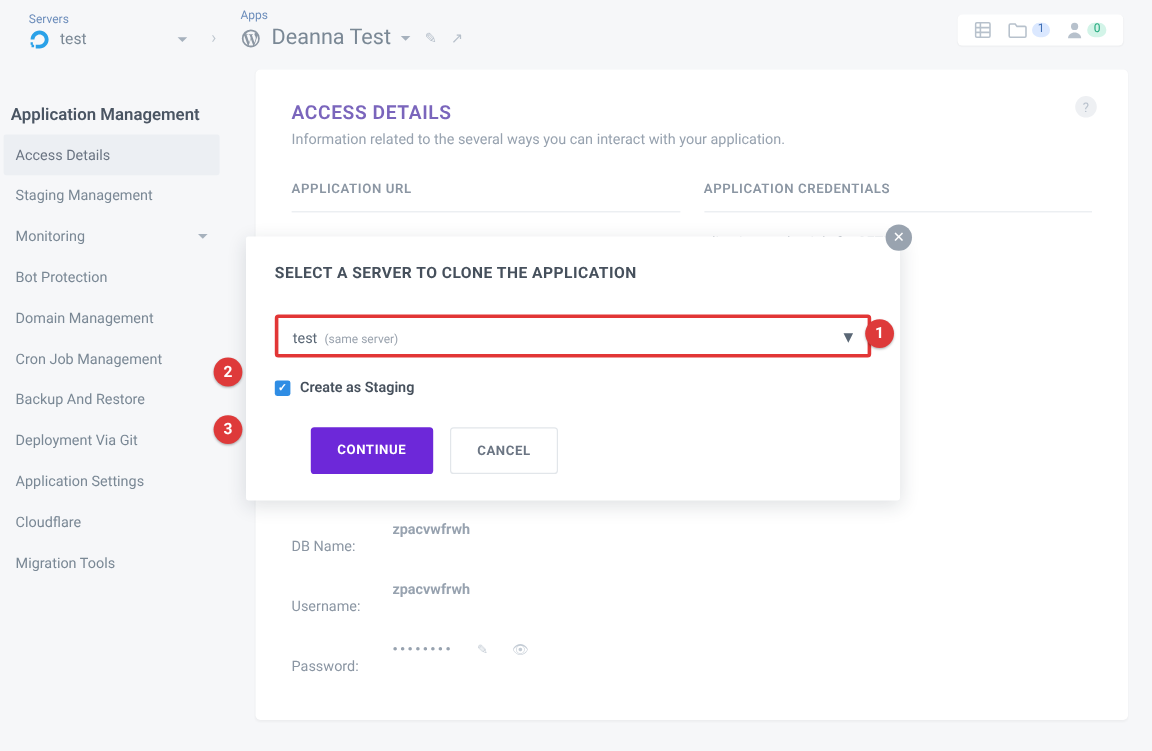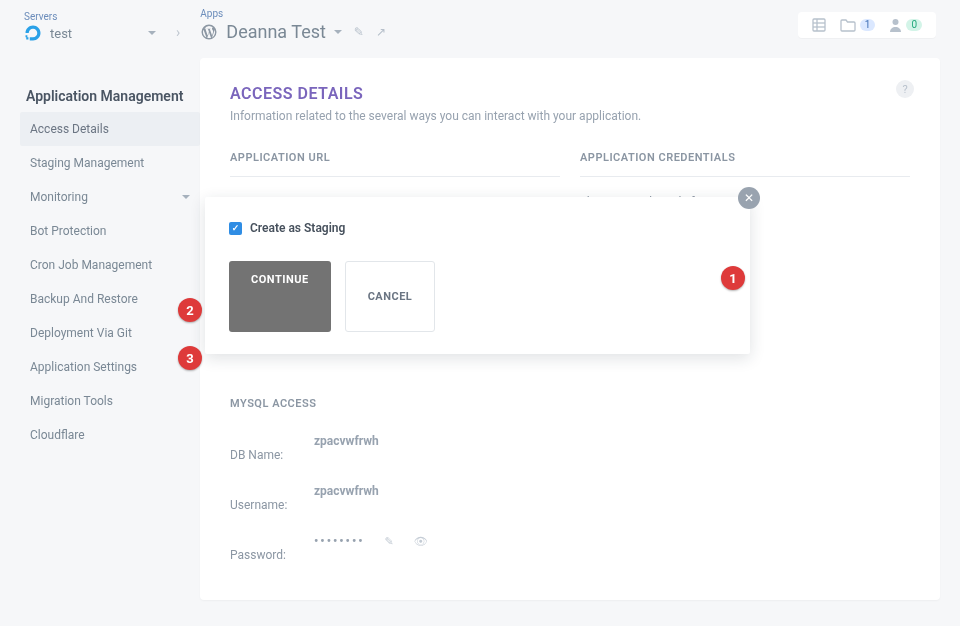--- a/index.html
+++ b/index.html
@@ -20,21 +20,21 @@
   .wp-icon {width:18px;height:18px;}
   .wp-icon svg{width:18px;height:18px;fill:#8c97a3;}
   .app-name{color:#7a8895;font-size:18px;}
   .tb-action{color:#b7c0cb;font-size:12px;margin-left:4px;}
   .tb-right{display:flex;align-items:center;gap:14px;background:#fff;padding:6px 14px;border-radius:4px;box-shadow:0 1px 1px rgba(0,0,0,.03);margin-top:4px;}
   .grid-icon,.folder-icon,.user-icon{color:#b7c1cc;font-size:14px;display:flex;align-items:center;gap:4px;}
   .badge-blue{background:#dbe8ff;color:#3f6fb5;font-size:10px;padding:1px 5px;border-radius:7px;line-height:1;}
   .badge-teal{background:#d3f4e8;color:#21a97c;font-size:10px;padding:1px 5px;border-radius:7px;line-height:1;}
 
   
-  .main { display:flex; padding:0 20px 20px 20px; gap:0; }
+  .main { display:flex; padding:0 20px 20px 3px; gap:30px; }
   .sidebar{width:180px;flex:none;}
   .sidebar h3{font-size:14px;color:#4a5563;font-weight:600;margin:30px 0 8px 6px;}
   .side-item{font-size:12px;color:#7a8895;padding:10px 10px;border-radius:2px;display:flex;align-items:center;justify-content:space-between;}
   .side-item.active{background:#eceff3;color:#6b7583;}
   .chev-down-sm{width:0;height:0;border-left:4px solid transparent;border-right:4px solid transparent;border-top:4px solid #a6b1bd;}
 
   .content{flex:1;background:#fff;border-radius:4px;box-shadow:0 1px 2px rgba(0,0,0,.04);padding:26px 30px 30px 30px;min-height:510px;position:relative;}
   .page-title{color:#7a65bc;font-size:16px;letter-spacing:.5px;font-weight:600;margin-bottom:6px;}
   .page-sub{font-size:12px;color:#97a2af;margin-bottom:28px;}
   .help-icon{position:absolute;top:22px;right:26px;width:18px;height:18px;border-radius:9px;background:#eef0f3;color:#b9c2cd;font-size:11px;display:flex;align-items:center;justify-content:center;}
@@ -58,22 +58,22 @@
   .modal{position:absolute;top:197px;left:205px;width:545px;background:#fff;border-radius:2px;box-shadow:0 4px 16px rgba(30,40,55,.14);padding:24px 24px 22px 24px;}
   .modal h2{font-size:13px;letter-spacing:.4px;font-weight:700;color:#46505c;margin-bottom:26px;}
   .close-x{position:absolute;top:-10px;right:-10px;width:22px;height:22px;border-radius:11px;background:#99a3af;color:#fff;font-size:12px;display:flex;align-items:center;justify-content:center;line-height:1;}
   .select-box{border:3px solid #e23636;border-radius:3px;height:36px;display:flex;align-items:center;padding:0 12px;justify-content:space-between;margin-bottom:18px;}
   .select-text{font-size:12px;color:#5a6775;}
   .select-sub{font-size:10px;color:#9aa3ae;margin-left:2px;}
   .select-caret{color:#5a6775;}
   .cb-row{display:flex;align-items:center;gap:8px;font-size:12px;font-weight:600;color:#46505c;margin-bottom:26px;}
   .cb{width:13px;height:13px;background:#2f8de4;border-radius:2px;display:flex;align-items:center;justify-content:center;color:#fff;font-size:9px;}
   .btn-row{display:flex;gap:14px;}
-  .btn-primary{background:#737373;color:#fff;font-size:11px;font-weight:700;letter-spacing:.5px;padding:12px 22px;border-radius:3px;}
-  .btn-secondary{background:#fff;border:1px solid #e2e6ea;color:#6b7583;font-size:11px;font-weight:700;letter-spacing:.5px;padding:28px 22px;border-radius:3px;}
+  .btn-primary{background:#6d28d9;color:#fff;font-size:11px;font-weight:700;letter-spacing:.5px;padding:12px 22px;border-radius:3px;margin-left:30px;}
+  .btn-secondary{background:#fff;border:1px solid #e2e6ea;color:#6b7583;font-size:11px;font-weight:700;letter-spacing:.5px;padding:12px 22px;border-radius:3px;}
 
   
   .marker{position:absolute;width:24px;height:24px;border-radius:12px;background:#de3a3a;color:#fff;font-size:13px;font-weight:700;display:flex;align-items:center;justify-content:center;box-shadow:0 1px 2px rgba(0,0,0,.3);z-index:5;}
 </style>
 </head>
 <body>
 
 <div class="topbar">
   <div class="tb-left">
     <div class="tb-col">
@@ -140,36 +140,39 @@
         <span>Staging Management</span>
       </div>
     <div class="side-item">
         <span>Monitoring</span>
         <span class="chev-down-sm"></span>
       </div>
     <div class="side-item">
         <span>Bot Protection</span>
       </div>
     <div class="side-item">
+        <span>Domain Management</span>
+      </div>
+    <div class="side-item">
         <span>Cron Job Management</span>
       </div>
     <div class="side-item">
         <span>Backup And Restore</span>
       </div>
     <div class="side-item">
         <span>Deployment Via Git</span>
       </div>
     <div class="side-item">
         <span>Application Settings</span>
       </div>
     <div class="side-item">
+        <span>Cloudflare</span>
+      </div>
+    <div class="side-item">
         <span>Migration Tools</span>
-      </div>
-    <div class="side-item">
-        <span>Cloudflare</span>
       </div>
   </div>
 
   <div class="content">
     <span class="help-icon">?</span>
     <div class="page-title">ACCESS DETAILS</div>
     <div class="page-sub">Information related to the several ways you can interact with your application.</div>
 
     <div class="columns">
       <div class="col">
@@ -199,20 +202,28 @@
         <div class="hr"></div>
         <div class="cred-text">plication credentials for SFTP</div>
         <a class="more-link">ore Details</a>
       </div>
     </div>
   </div>
 </div>
 
 <div class="modal">
   <span class="close-x">✕</span>
+  <h2>SELECT A SERVER TO CLONE THE APPLICATION</h2>
+  <div class="select-box">
+    <span>
+      <span class="select-text">test</span>
+      <span class="select-sub">(same server)</span>
+    </span>
+    <span class="select-caret">▾</span>
+  </div>
   <div class="cb-row">
     <span class="cb">✓</span>
     <span>Create as Staging</span>
   </div>
   <div class="btn-row">
     <div class="btn-primary">CONTINUE</div>
     <div class="btn-secondary">CANCEL</div>
   </div>
 </div>
 

